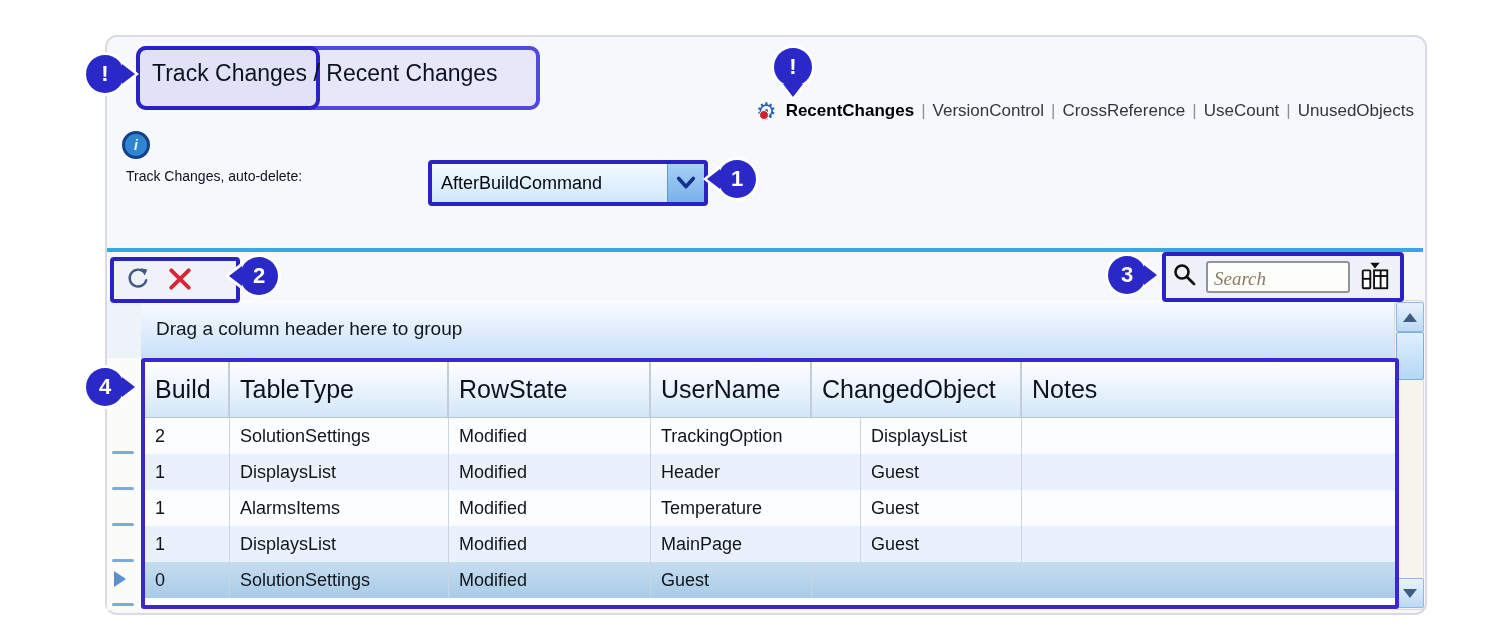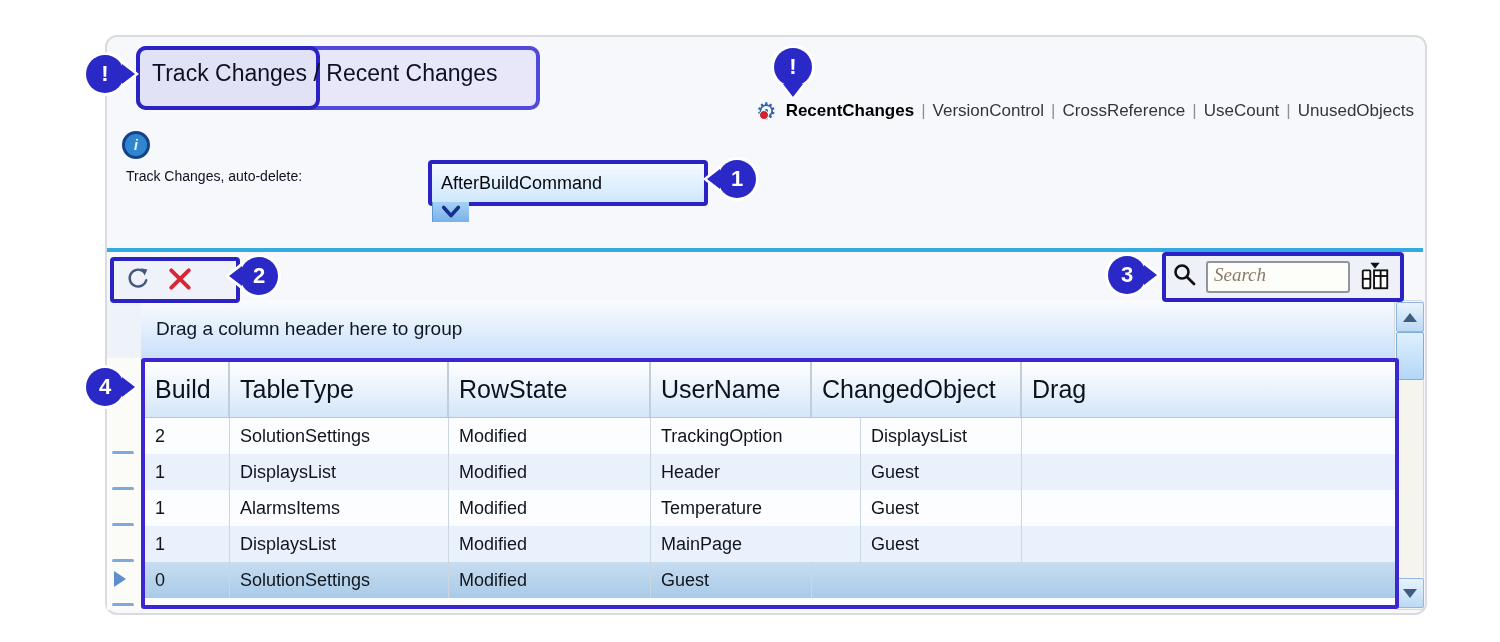--- a/index.html
+++ b/index.html
@@ -50,31 +50,31 @@
   .gear{position:relative;font-size:23px;color:#2a64b2;line-height:22px;margin-right:2px;}
   .gear::after{content:"";position:absolute;left:3px;bottom:2px;width:8px;height:8px;border-radius:50%;
                background:#cf2430;border:1px solid #fff;}
 
   
   .info-icon{position:absolute;left:122px;top:131px;width:22px;height:22px;border-radius:50%;
              background:#2f86cf;border:3px solid #15418c;color:#eaf6ff;font-size:14px;font-weight:bold;
              text-align:center;line-height:22px;z-index:2;font-style:italic;}
   .field-label{position:absolute;left:126px;top:168px;font-size:14px;color:#0d1220;z-index:2;}
   .dropdown{position:absolute;left:428px;top:160px;width:272px;height:38px;border:4px solid #2a22c2;
-            border-radius:4px;background:linear-gradient(180deg,#f4f9ff,#cfe8fc);display:flex;z-index:4;cursor:pointer;flex-direction:column;}
+            border-radius:4px;background:linear-gradient(180deg,#f4f9ff,#cfe8fc);display:flex;z-index:4;cursor:pointer;}
   .dd-value{flex:1;font-size:18px;line-height:38px;padding-left:9px;color:#05070c;}
   .dd-btn{width:36px;background:linear-gradient(180deg,#a6d0f5,#78b2e8);border-left:1px solid #5f97cf;
           display:flex;align-items:center;justify-content:center;}
 
   
   .hline{position:absolute;left:107px;top:248px;width:1316px;height:4px;background:#35a9e6;z-index:1;}
   .toolstrip{position:absolute;left:107px;top:252px;width:1316px;height:48px;background:#f7f8fc;z-index:1;}
   .tool-btn{border:none;background:none;padding:0;margin:0;width:28px;height:28px;cursor:pointer;}
   .search-input{width:128px;height:28px;border:2px solid #90959b;border-radius:3px;background:#fdfdfa;
-                font-size:12px;padding:0 6px;outline:none;}
+                font-size:24px;padding:0 6px;outline:none;}
   .search-input::placeholder{font-style:italic;font-family:"Liberation Serif",serif;color:#8a7b69;font-size:19px;}
 
   
   .gutter-top{position:absolute;left:107px;top:300px;width:34px;height:58px;background:#eef3fa;z-index:1;}
   .gutter{position:absolute;left:107px;top:358px;width:34px;height:252px;background:#fbfbf8;z-index:1;}
   .gutter-dash{position:absolute;width:22px;height:3px;border-radius:2px;background:#7fa9dc;left:5px;}
   .row-arrow{position:absolute;left:7px;width:0;height:0;border-left:12px solid #5b8fd0;
              border-top:8px solid transparent;border-bottom:8px solid transparent;}
   .group-band{position:absolute;left:141px;top:300px;width:1253px;height:58px;
               background:linear-gradient(180deg,#fafcff,#c9e0fa);z-index:1;
@@ -210,21 +210,21 @@
       </div>
   </div>
 
   <div class="ann grid-box">
     <div class="ghead">
       <div class="hc c0">Build</div>
       <div class="hc c1">TableType</div>
       <div class="hc c2">RowState</div>
       <div class="hc c4">UserName</div>
       <div class="hc c3">ChangedObject</div>
-      <div class="hc c5">Drag</div>
+      <div class="hc c5">Notes</div>
     </div>
 
     <div class="grow r-white">
       <div class="cell c0">2</div>
       <div class="cell c1">SolutionSettings</div>
       <div class="cell c2">Modified</div>
       <div class="cell c3">TrackingOption</div>
       <div class="cell c4">DisplaysList</div>
       <div class="cell c5"></div>
     </div>

